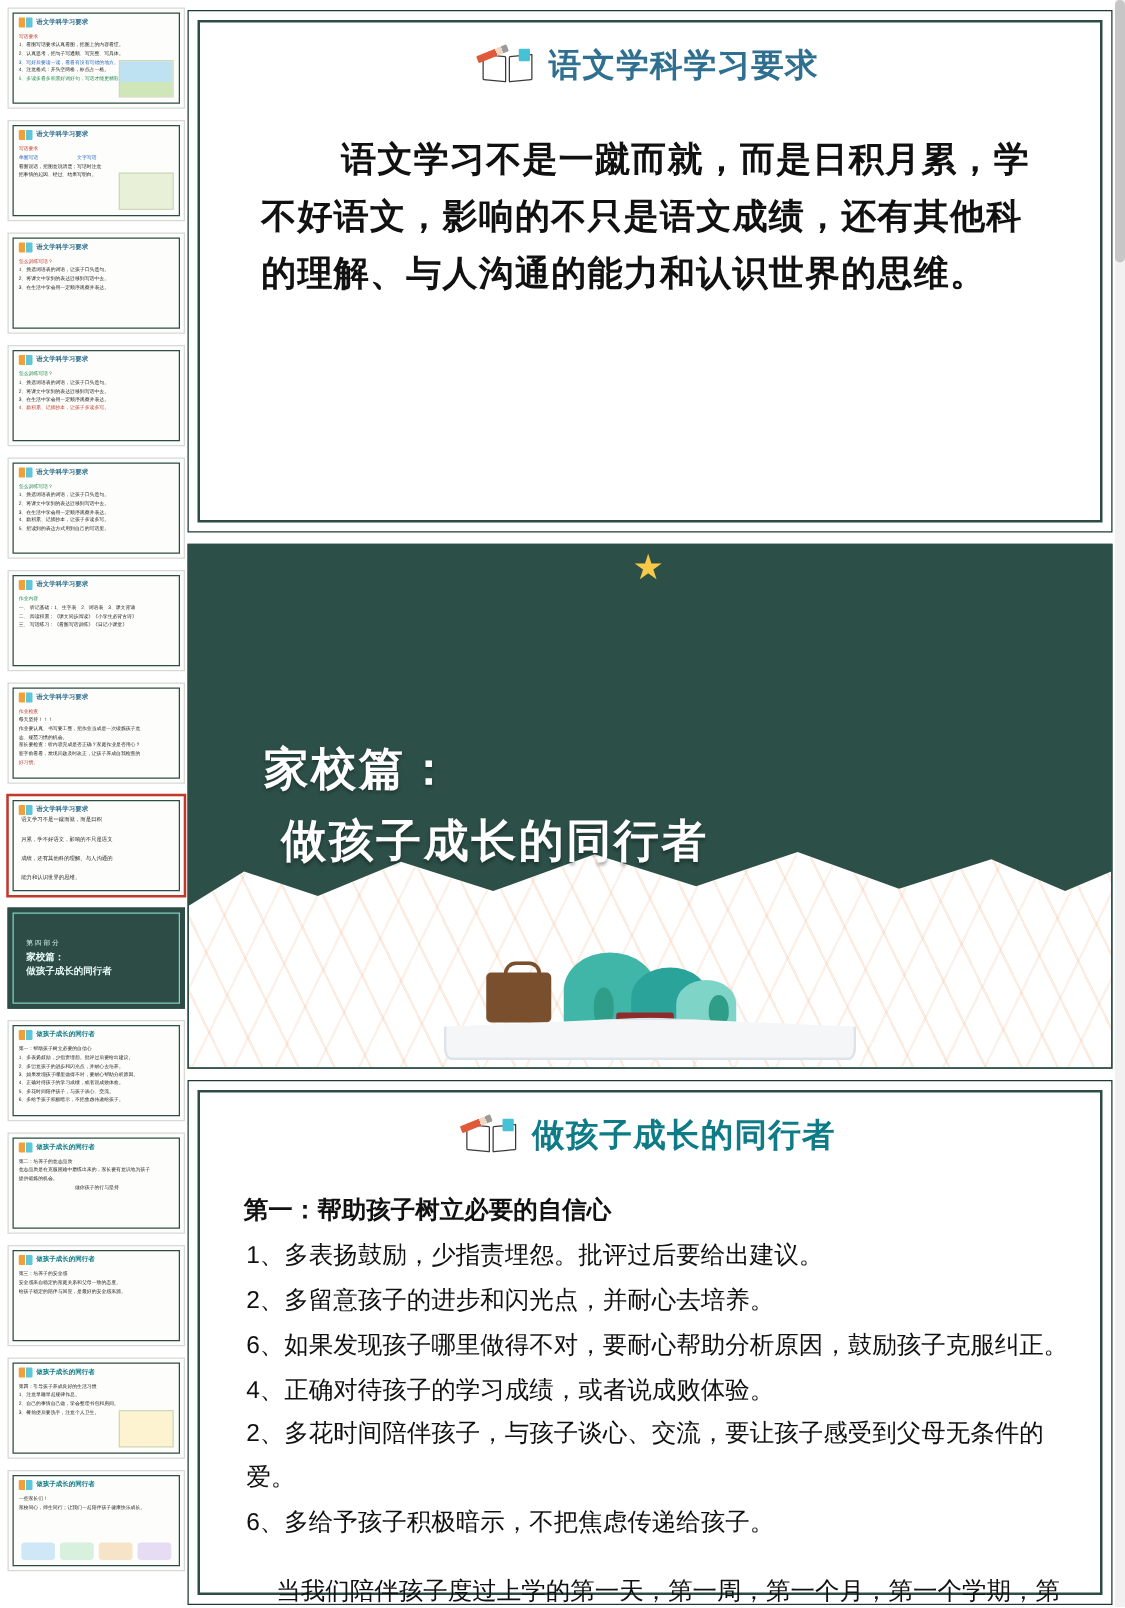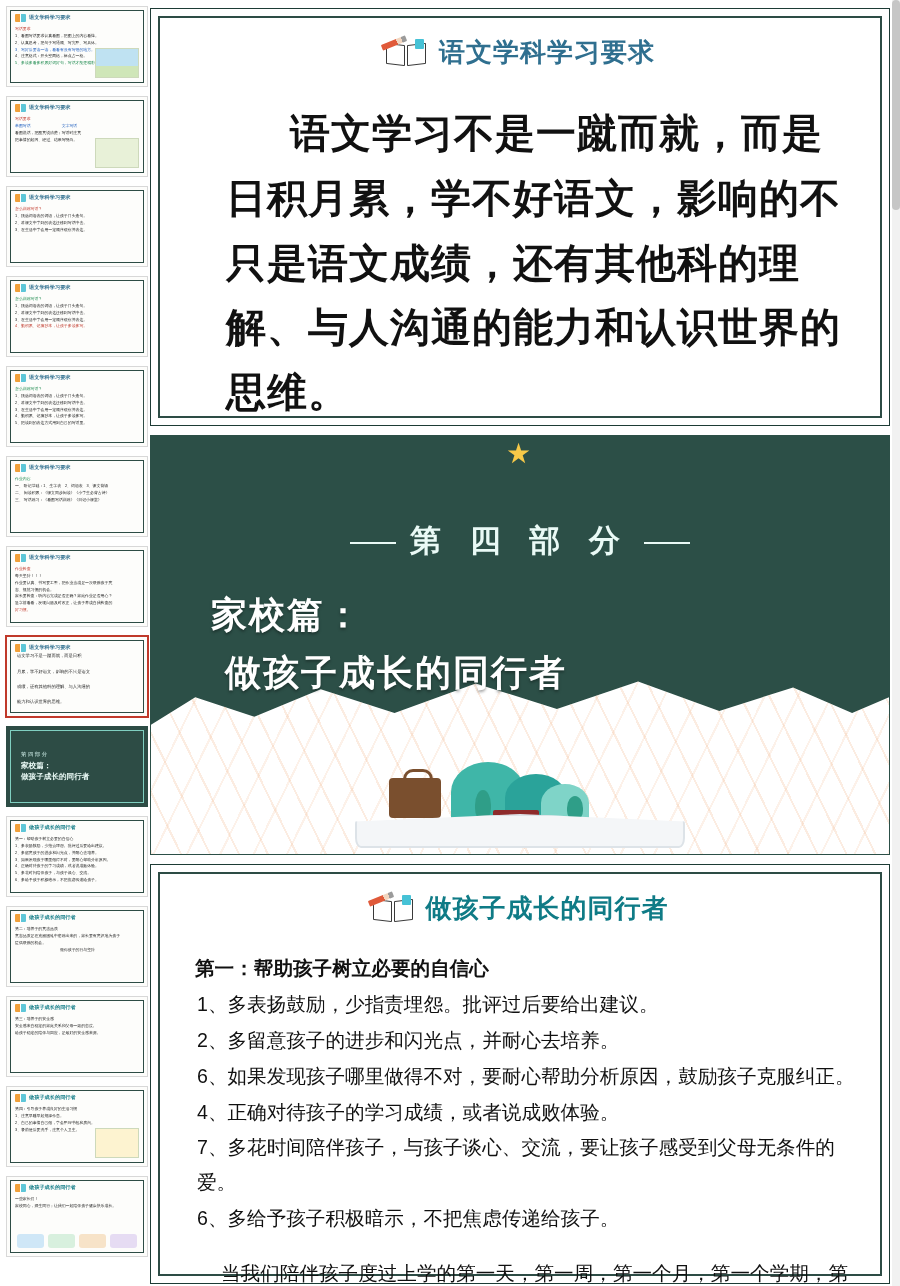--- a/index.html
+++ b/index.html
@@ -176,28 +176,27 @@
   }
   .hdr-title {
     font-size: 26px;
     font-weight: bold;
     color: #2f6f8f;
     letter-spacing: 1px;
   }
   .hdr-title.teal { color: #0f7b86; }
   .s1-body {
     position: absolute;
-    left: 75px; right: 48px; top: 96px;
-    font-size: 40px;
+    left: 58px; right: 48px; top: 96px;
+    font-size: 28px;
     line-height: 1.62;
     color: #111111;
     font-weight: bold;
     text-indent: 64px;
     letter-spacing: 1px;
-    font-family: Liberation Mono, monospace;
   }
 
   
   .s-section {
     height: 420px;
     background: #2c4f47;
     border: 1px solid #2c4f47;
   }
   .sec-deco {
     position: absolute;
@@ -535,23 +534,20 @@
         </span>
         <span class="hdr-title">语文学科学习要求</span>
       </div>
       <div class="s1-body">语文学习不是一蹴而就，而是日积月累，学不好语文，影响的不只是语文成绩，还有其他科的理解、与人沟通的能力和认识世界的思维。</div>
     </div>
 
     <div class="slide s-section">
       <div class="sec-deco"></div>
       <div class="sec-stationery"></div>
       <div class="star"></div>
-      <div class="sec-part">
-        <span class="dash"></span><span>第 四 部 分</span><span class="dash"></span>
-      </div>
       <div class="sec-main">
         <div>家校篇：</div>
         <div class="l2">做孩子成长的同行者</div>
       </div>
       <div class="sec-book">
         <span class="hill h1"></span>
           <span class="hill h2"></span>
           <span class="hill h3"></span>
         <span class="tree" style="left:120px;"></span>
         <span class="tree" style="left:212px; height:24px;"></span>
@@ -571,21 +567,21 @@
             <span class="pen"></span>
         </span>
         <span class="hdr-title teal">做孩子成长的同行者</span>
       </div>
       <div class="s3-body">
         <p class="row first">第一：帮助孩子树立必要的自信心</p>
         <p class="row">1、多表扬鼓励，少指责埋怨。批评过后要给出建议。</p>
         <p class="row">2、多留意孩子的进步和闪光点，并耐心去培养。</p>
         <p class="row">6、如果发现孩子哪里做得不对，要耐心帮助分析原因，鼓励孩子克服纠正。</p>
         <p class="row">4、正确对待孩子的学习成绩，或者说成败体验。</p>
-        <p class="row">7、多花时间陪伴孩子，与孩子谈心、交流，要让孩子感受到父母无条件的爱。</p>
+        <p class="row">2、多花时间陪伴孩子，与孩子谈心、交流，要让孩子感受到父母无条件的爱。</p>
         <p class="row">6、多给予孩子积极暗示，不把焦虑传递给孩子。</p>
         <p class="para">当我们陪伴孩子度过上学的第一天，第一周，第一个月，第一个学期，第一年时，就会发现一切都在自然而然地发生、自然地生长，麻烦事经常会有，但每一件都是孩子成长的年轮。</p>
       </div>
     </div>
 
   </div>
 
   <div class="scroll-gutter">
     <div class="scroll-thumb"></div>
   </div>

